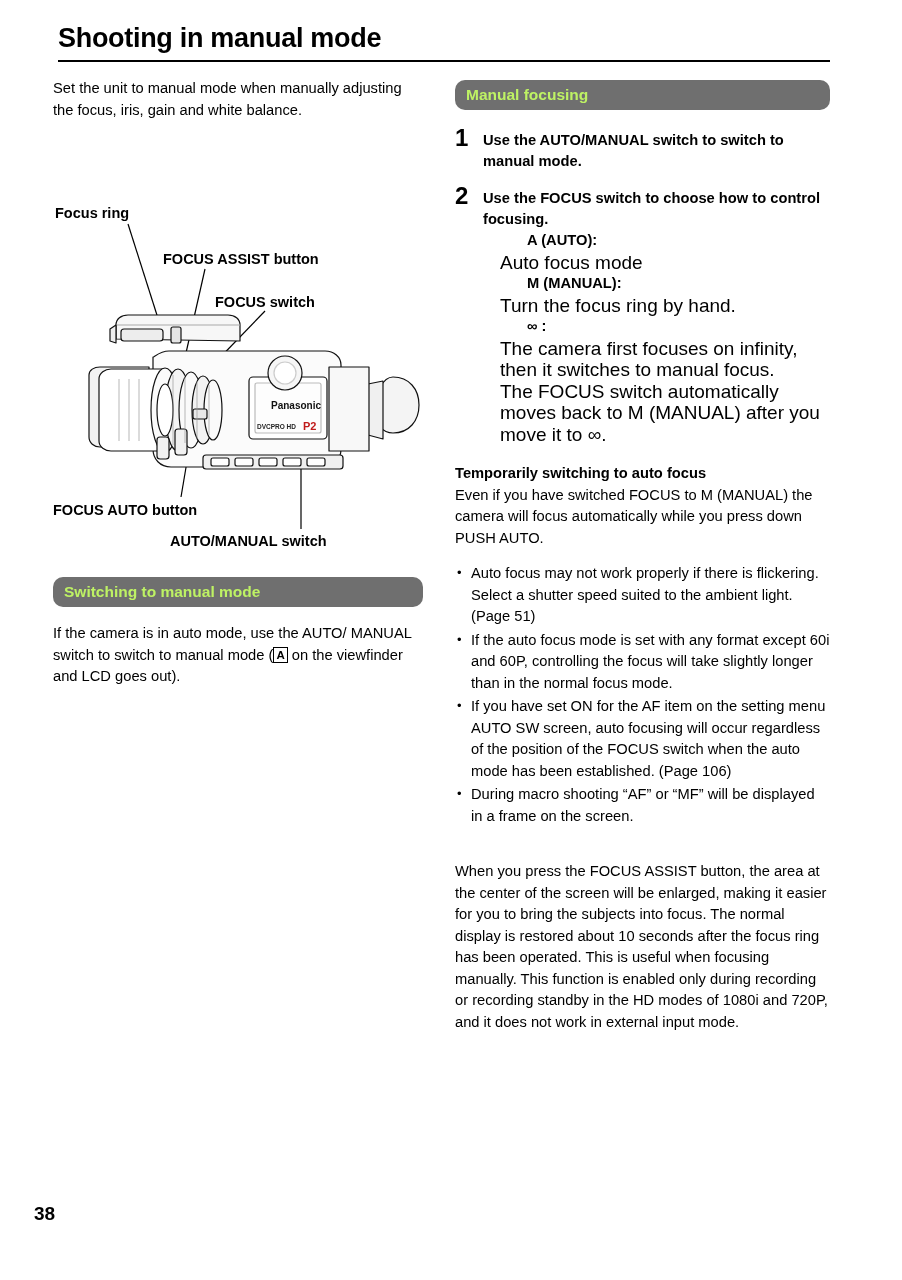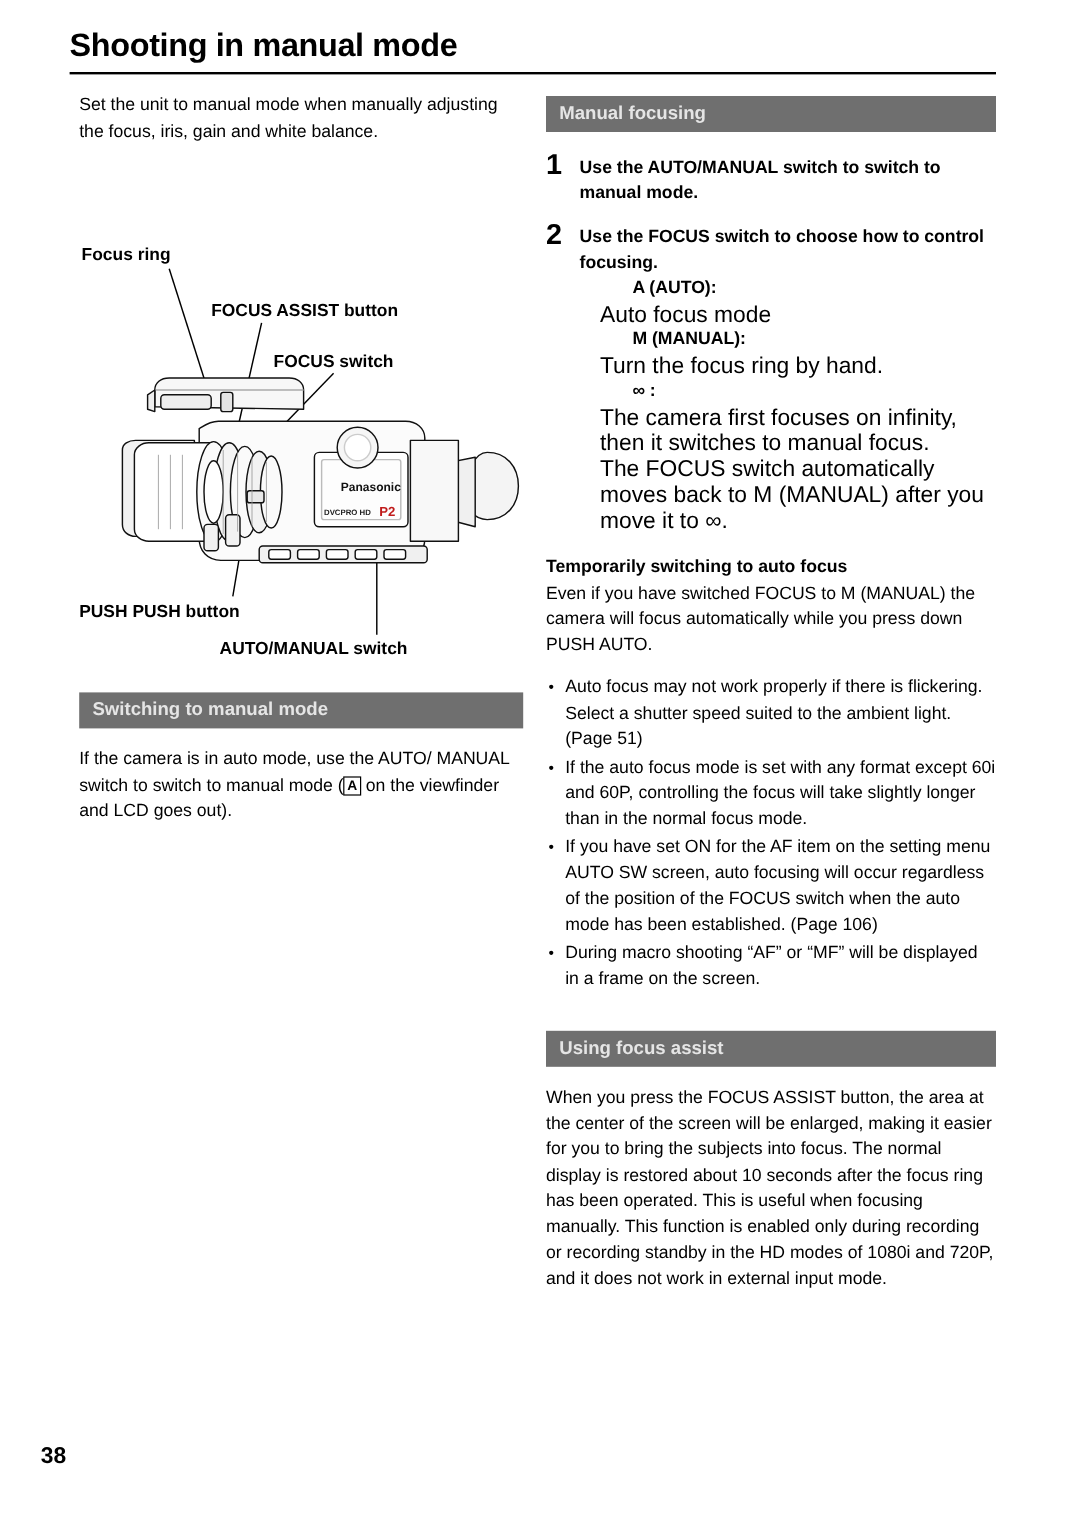--- a/index.html
+++ b/index.html
@@ -38,21 +38,21 @@
   }
   .title-rule {
     margin-top: 6px;
     border-bottom: 2.5px solid #000;
     width: 772px;
   }
 
   
   .col-left {
     position: absolute;
-    left: 66px;
+    left: 53px;
     top: 78px;
     width: 370px;
   }
   .col-right {
     position: absolute;
     left: 455px;
     top: 80px;
     width: 375px;
   }
 
@@ -62,25 +62,26 @@
     margin: 0;
   }
 
   .intro {
     margin-bottom: 4px;
   }
 
   
   .sec-bar {
     background: #6f6f6f;
-    color: #e5e5e5;
+    color: #bef264;
     font-size: 15.5px;
     font-weight: bold;
     padding: 5px 10px 6px 11px;
     line-height: 19px;
+    border-radius: 10px;
   }
 
   
   .figure {
     position: relative;
     width: 380px;
     height: 400px;
     margin-top: 8px;
   }
   .fig-label {
@@ -214,21 +215,21 @@
 
   <div class="col-left">
 
     <p class="intro">Set the unit to manual mode when manually adjusting the focus, iris, gain and white balance.</p>
 
     <div class="figure">
 
       <div class="fig-label" style="left:2px; top:76px;">Focus ring</div>
       <div class="fig-label" style="left:110px; top:122px;">FOCUS ASSIST button</div>
       <div class="fig-label" style="left:162px; top:165px;">FOCUS switch</div>
-      <div class="fig-label" style="left:0px; top:373px;">PUSH PUSH button</div>
+      <div class="fig-label" style="left:0px; top:373px;">FOCUS AUTO button</div>
       <div class="fig-label" style="left:117px; top:404px;">AUTO/MANUAL switch</div>
 
       <svg class="fig-svg" width="380" height="440" viewBox="0 0 380 440">
         <g stroke="#000" fill="none" stroke-width="1.1">
 
           <line x1="75" y1="95" x2="110" y2="205" stroke-width="1.2"></line>
           <line x1="152" y1="140" x2="128" y2="246" stroke-width="1.2"></line>
           <line x1="212" y1="182" x2="155" y2="241" stroke-width="1.2"></line>
           <line x1="128" y1="368" x2="142" y2="285" stroke-width="1.2"></line>
           <line x1="248" y1="400" x2="248" y2="288" stroke-width="1.2"></line>
@@ -331,20 +332,19 @@
     <ul class="bullets">
       <li style="white-space:pre-line;">Auto focus may not work properly if there is flickering.
 Select a shutter speed suited to the ambient light. (Page 51)</li>
       <li>If the auto focus mode is set with any format except 60i and 60P, controlling the focus will take slightly longer than in the normal focus mode.</li>
       <li>If you have set ON for the AF item on the setting menu AUTO SW screen, auto focusing will occur regardless of the position of the FOCUS switch when the auto mode has been established. (Page 106)</li>
       <li>During macro shooting “AF” or “MF” will be displayed in a frame on the screen.</li>
     </ul>
 
     <div class="sec-spacer"></div>
 
-    <div class="sec-bar" style="margin-top:14px;">Using focus assist</div>
     <p style="margin-top:16px;">When you press the FOCUS ASSIST button, the area at the center of the screen will be enlarged, making it easier for you to bring the subjects into focus. The normal display is restored about 10 seconds after the focus ring has been operated. This is useful when focusing manually. This function is enabled only during recording or recording standby in the HD modes of 1080i and 720P, and it does not work in external input mode.</p>
   </div>
 
   <div class="page-num">38</div>
 
 
 </div>
 
 </body></html>

